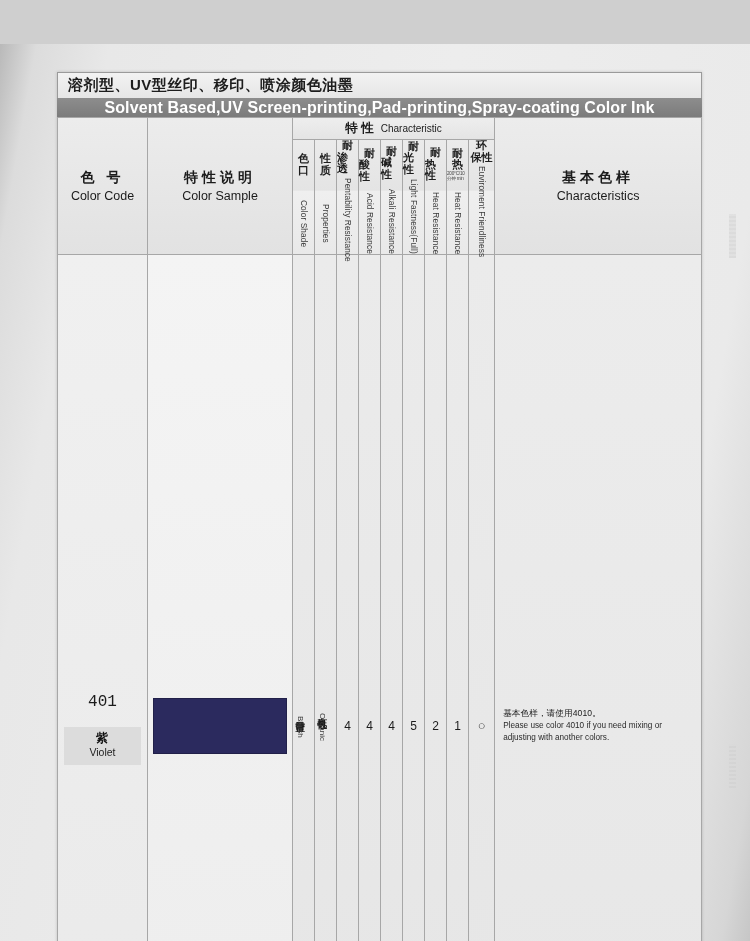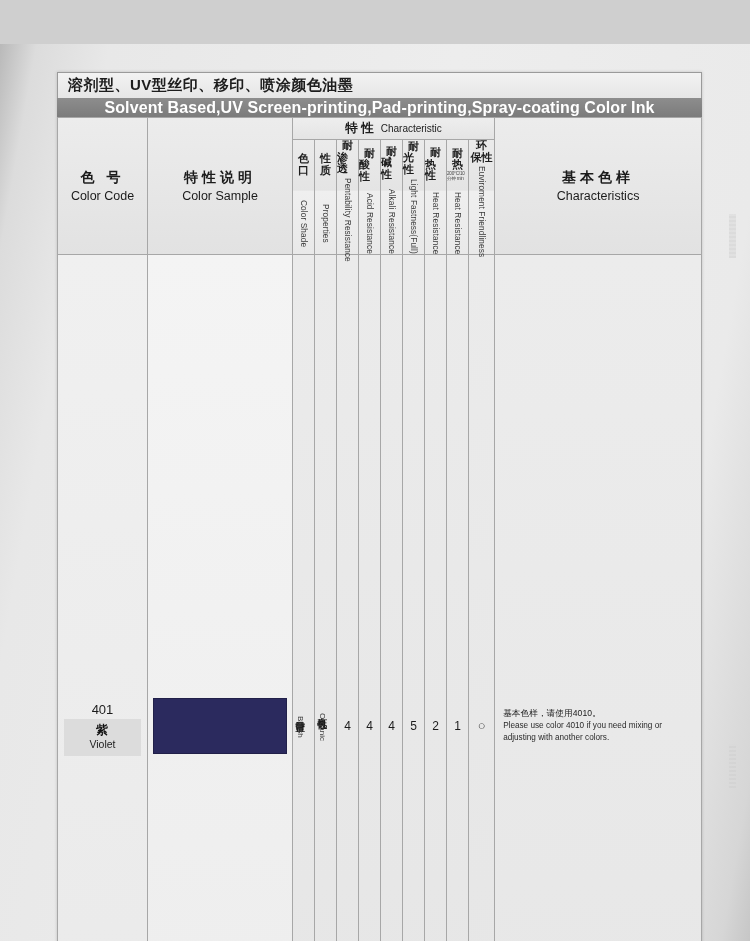--- a/index.html
+++ b/index.html
@@ -99,21 +99,21 @@
     padding-top: 3px;
     white-space: nowrap;
   }
 
   
   .code-cell {
     text-align: center;
     padding: 0;
     background: linear-gradient(180deg,#f0f0f0,#e9e9e9);
   }
-  .code-num { font-size: 13px; color: #1c1c1c; padding: 7px 0 2px; }
+  .code-num { font-size: 16px; color: #1c1c1c; padding: 7px 0 16px; font-family: Liberation Mono, monospace; }
   .code-name {
     background: #dcdcdc;
     padding: 4px 2px 5px;
     margin: 0 6px;
     line-height: 1.25;
   }
   .code-name .cn { font-size: 12px; font-weight: bold; color: #111; letter-spacing: 1px; }
   .code-name .en { font-size: 10.5px; color: #222; }
 
   .swatch-cell { padding: 6px 5px; background: linear-gradient(180deg,#f4f4f4,#ececec); }

